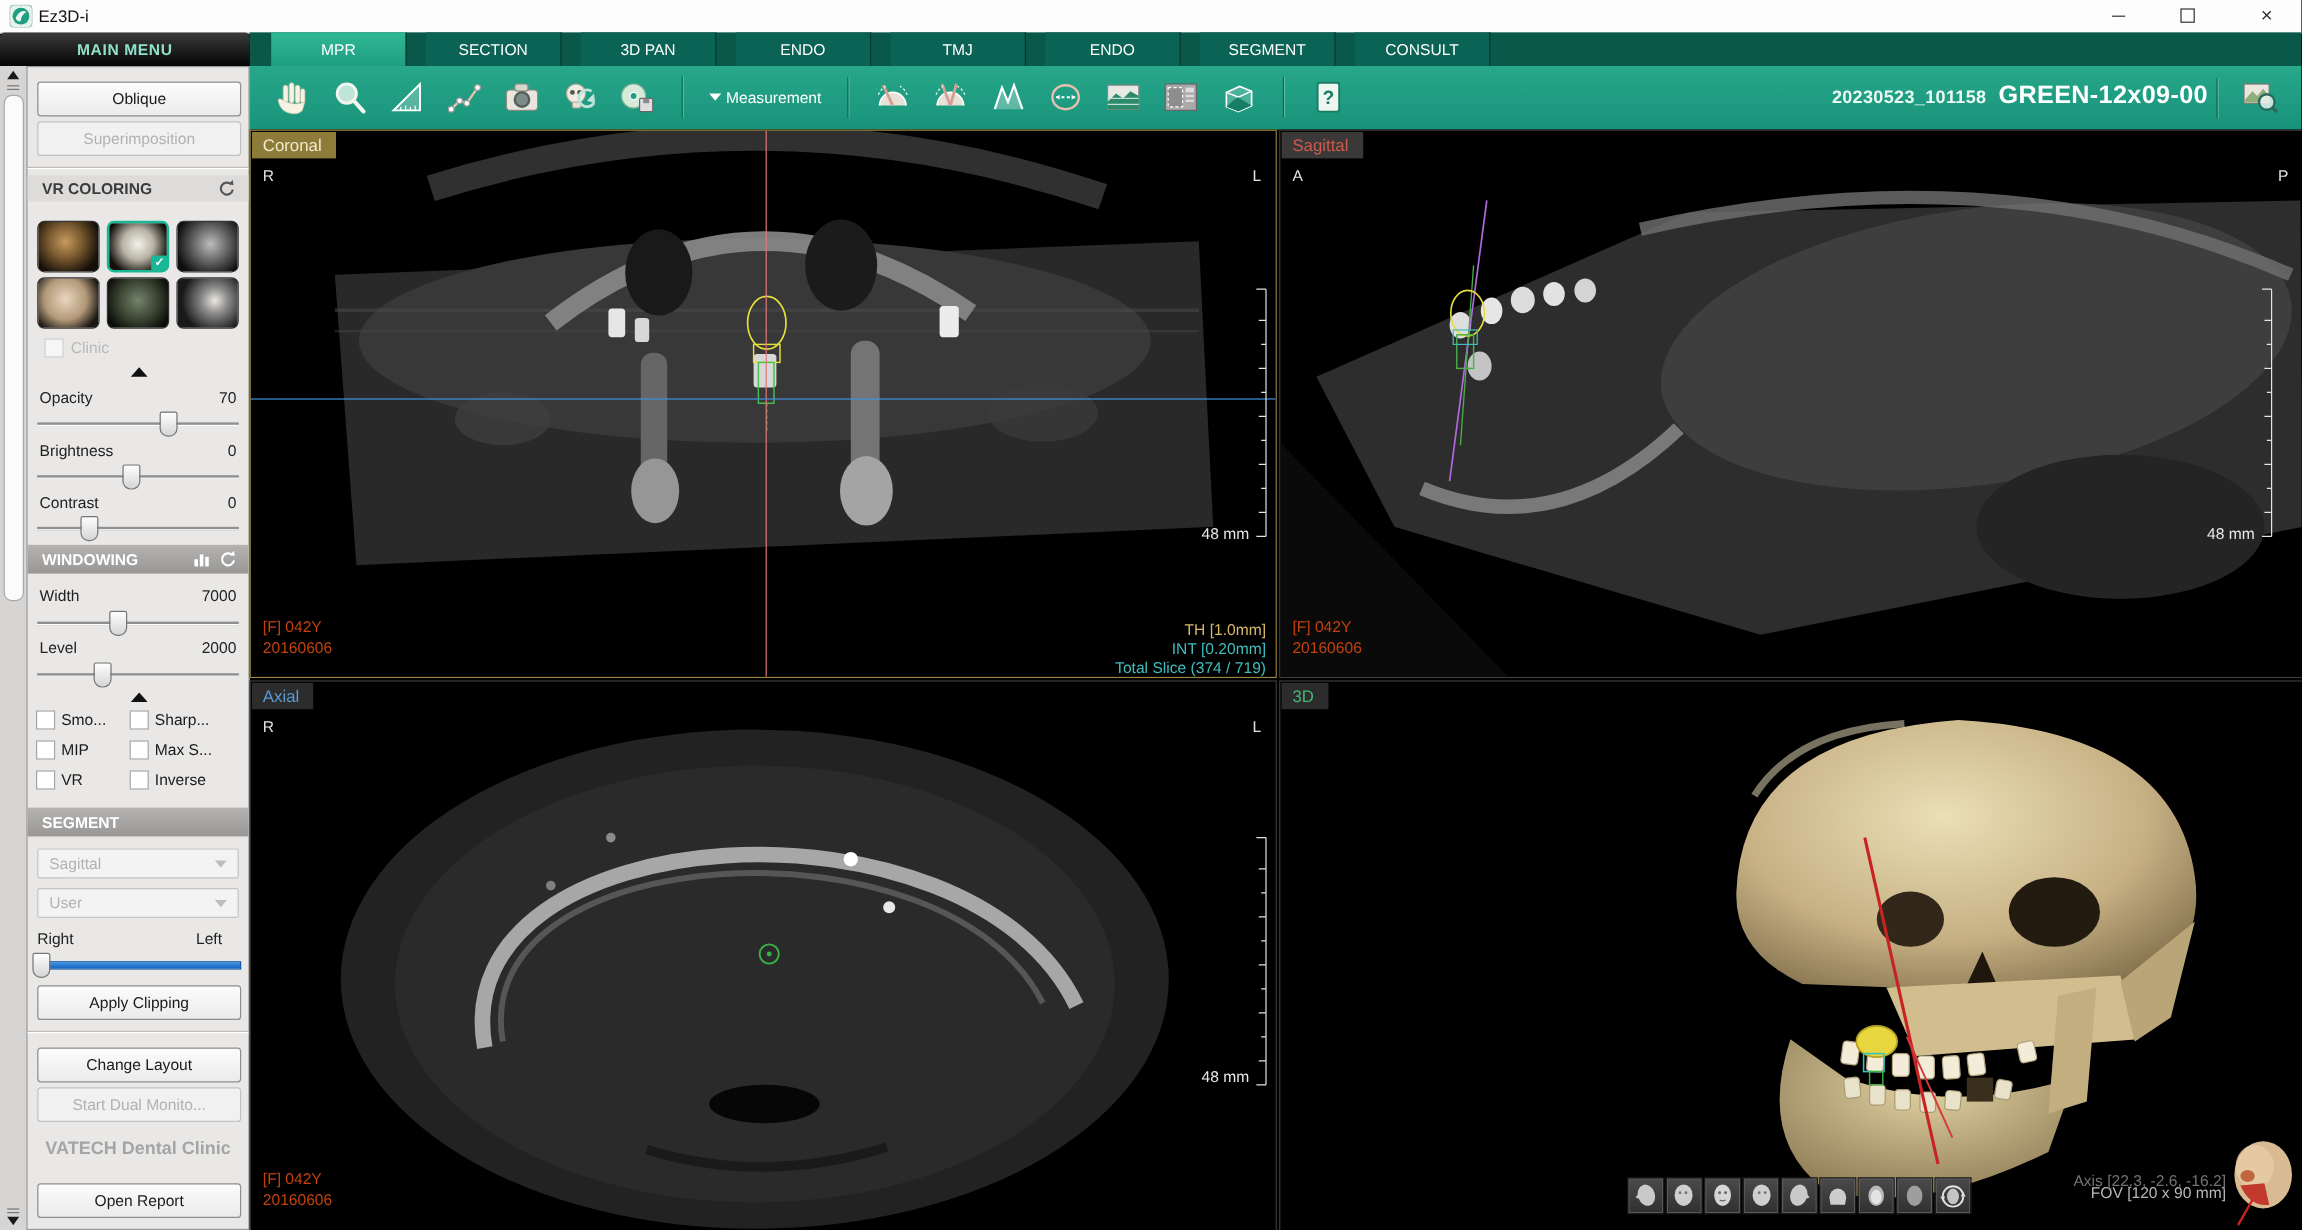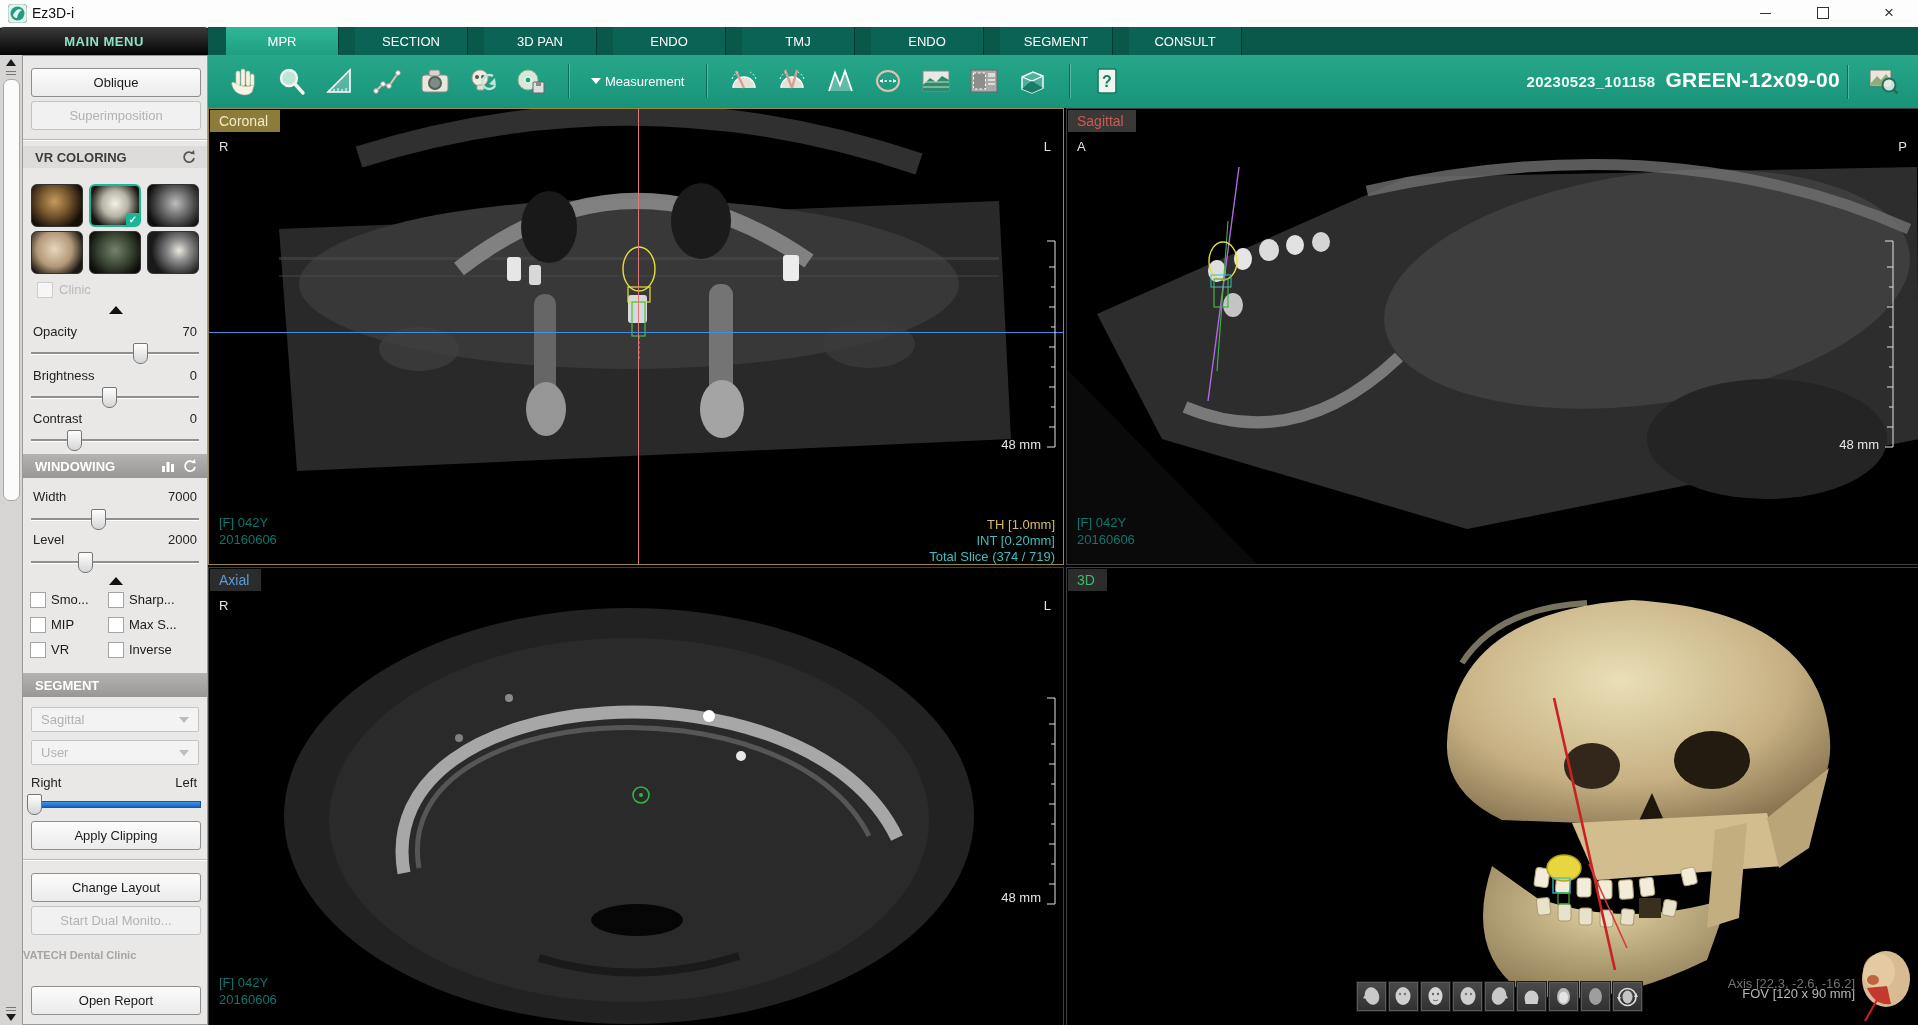--- a/index.html
+++ b/index.html
@@ -51,26 +51,26 @@
     border:1px solid #767676;border-radius:2px 2px 7px 7px}
   .coltri{position:absolute;left:86px;width:0;height:0;border-left:7px solid transparent;border-right:7px solid transparent;border-bottom:8px solid #111}
   .cb{position:absolute;width:14px;height:14px;background:#fff;border:1px solid #a5a5a5}
   .cb.disabled{border-color:#cdcdcd;background:#f6f6f6}
   .cblabel{position:absolute;font-size:13px;color:#1a1a1a}
   .cblabel.disabled{color:#b8b8b8}
   .dd{position:absolute;left:8px;width:168px;height:25px;background:#f3f3f3;border:1px solid #c4c4c4;border-radius:2px;
     color:#b2b2b2;font-size:13px;display:flex;align-items:center;justify-content:space-between;padding:0 9px;box-sizing:border-box}
   .ddcaret{width:0;height:0;border-left:5px solid transparent;border-right:5px solid transparent;border-top:6px solid #bdbdbd}
   .cliptrack{position:absolute;left:8px;width:168px;height:5px;background:linear-gradient(#3f94e4,#1565c0);border:1px solid #1158a8}
-  .clinic{position:absolute;left:0;width:184px;color:#a5a5a5;font-weight:bold;font-size:11px}
+  .clinic{position:absolute;left:0;width:184px;text-align:center;color:#a5a5a5;font-weight:bold;font-size:15px}
   
   .vp{position:absolute;background:#000;overflow:hidden}
   .vplabel{position:absolute;left:1px;top:1px;height:22px;padding:0 12px 0 9px;font-size:14px;display:flex;align-items:center}
   .orient{position:absolute;font-size:13px;color:#e2e2e2}
-  .pinfo{position:absolute;left:10px;font-size:13px;color:#0f766e;line-height:17px}
+  .pinfo{position:absolute;left:10px;font-size:13px;color:#c2410c;line-height:17px}
   .ovr{position:absolute;font-size:13px;text-align:right;line-height:16px}
   .xline{position:absolute;pointer-events:auto}
   .avbtn{position:absolute;width:29px;height:29px;background:linear-gradient(#4a4a4a,#303030);
     border:1px solid #1c1c1c;box-shadow:inset 0 0 0 1px #5a5a5a;display:flex;align-items:center;justify-content:center}
 </style>
 </head>
 <body>
 
 <div class="abs titlebar">
   <svg class="abs" style="left:8px;top:4px" width="19" height="19">
@@ -341,21 +341,21 @@
   <div class="dd" style="top:651px">
     <span>Sagittal</span>
     <div class="ddcaret"></div>
   </div>
   <div class="dd" style="top:684px">
     <span>User</span>
     <div class="ddcaret"></div>
   </div>
 
   <div class="slabel" style="left:8px;top:719px">Right</div>
-  <div class="slabel" style="right:10px;top:719px">Left</div>
+  <div class="slabel" style="right:22px;top:719px">Left</div>
   <div class="cliptrack" style="top:745px"></div>
   <div class="sthumb" style="left:4px;top:738px"></div>
 
   <div class="btn" style="top:765px">Apply Clipping</div>
   <div class="divider" style="top:803px"></div>
 
   <div class="btn" style="top:817px">Change Layout</div>
   <div class="btn disabled" style="top:850px">Start Dual Monito...</div>
   <div class="clinic" style="top:893px">VATECH Dental Clinic</div>
   <div class="btn" style="top:930px">Open Report</div>

